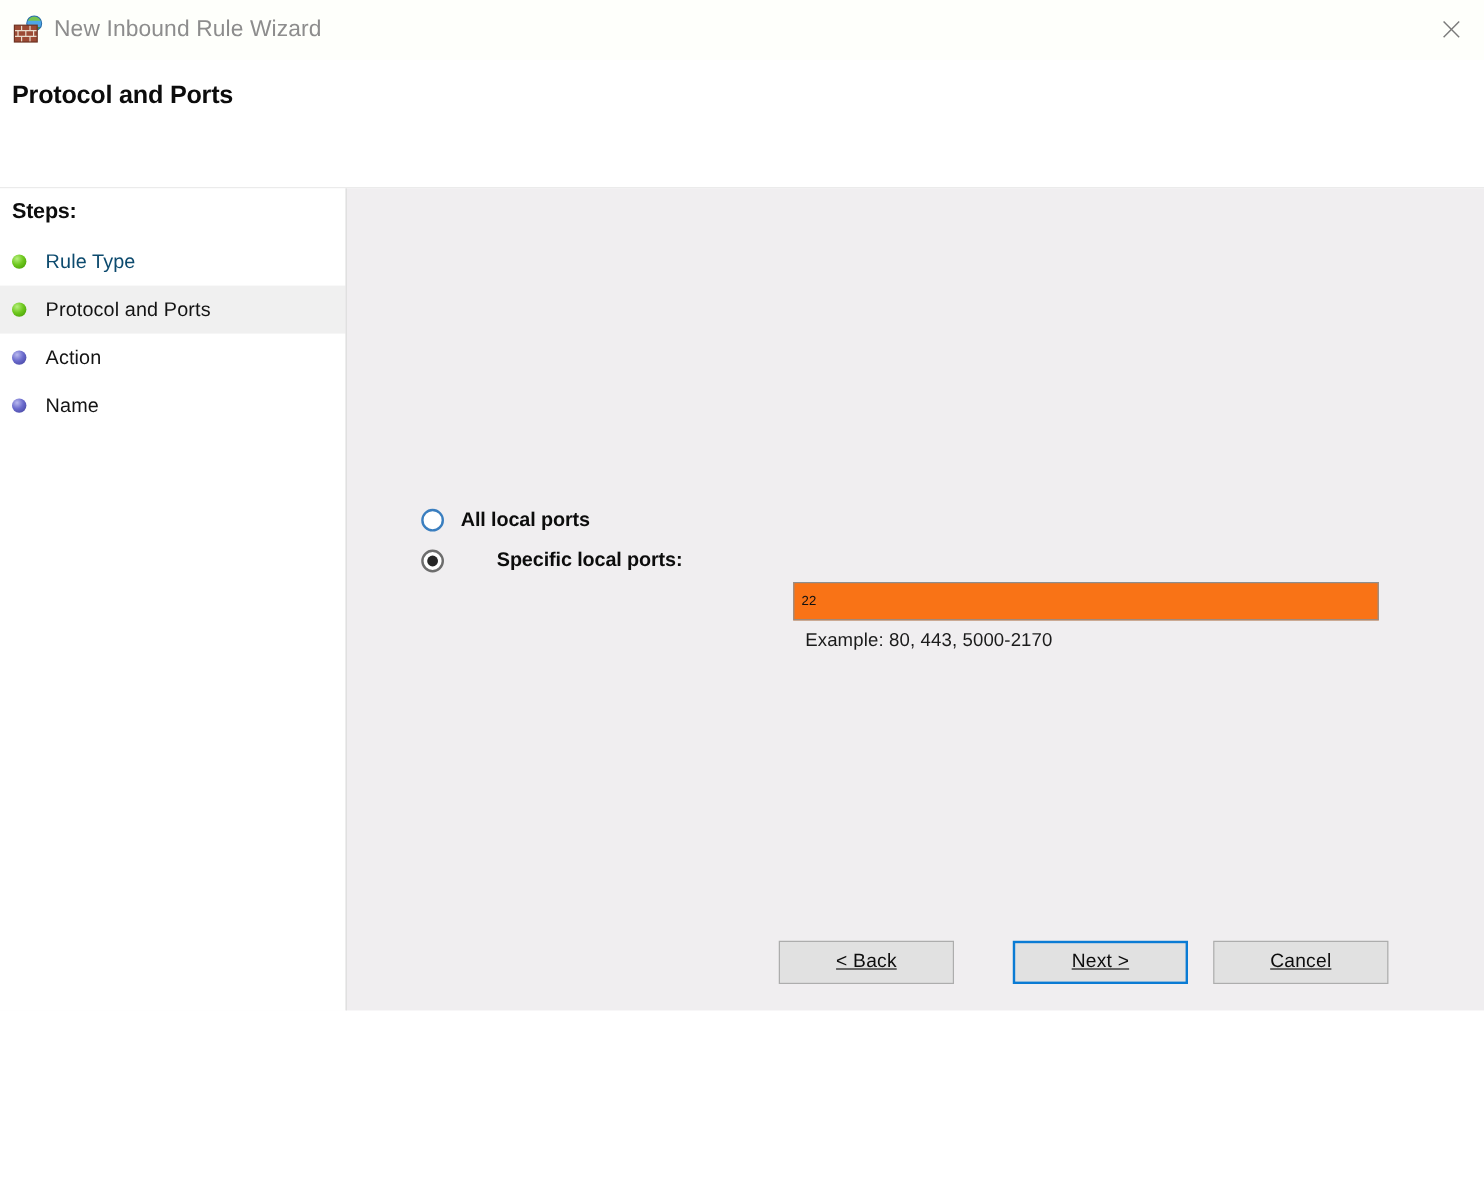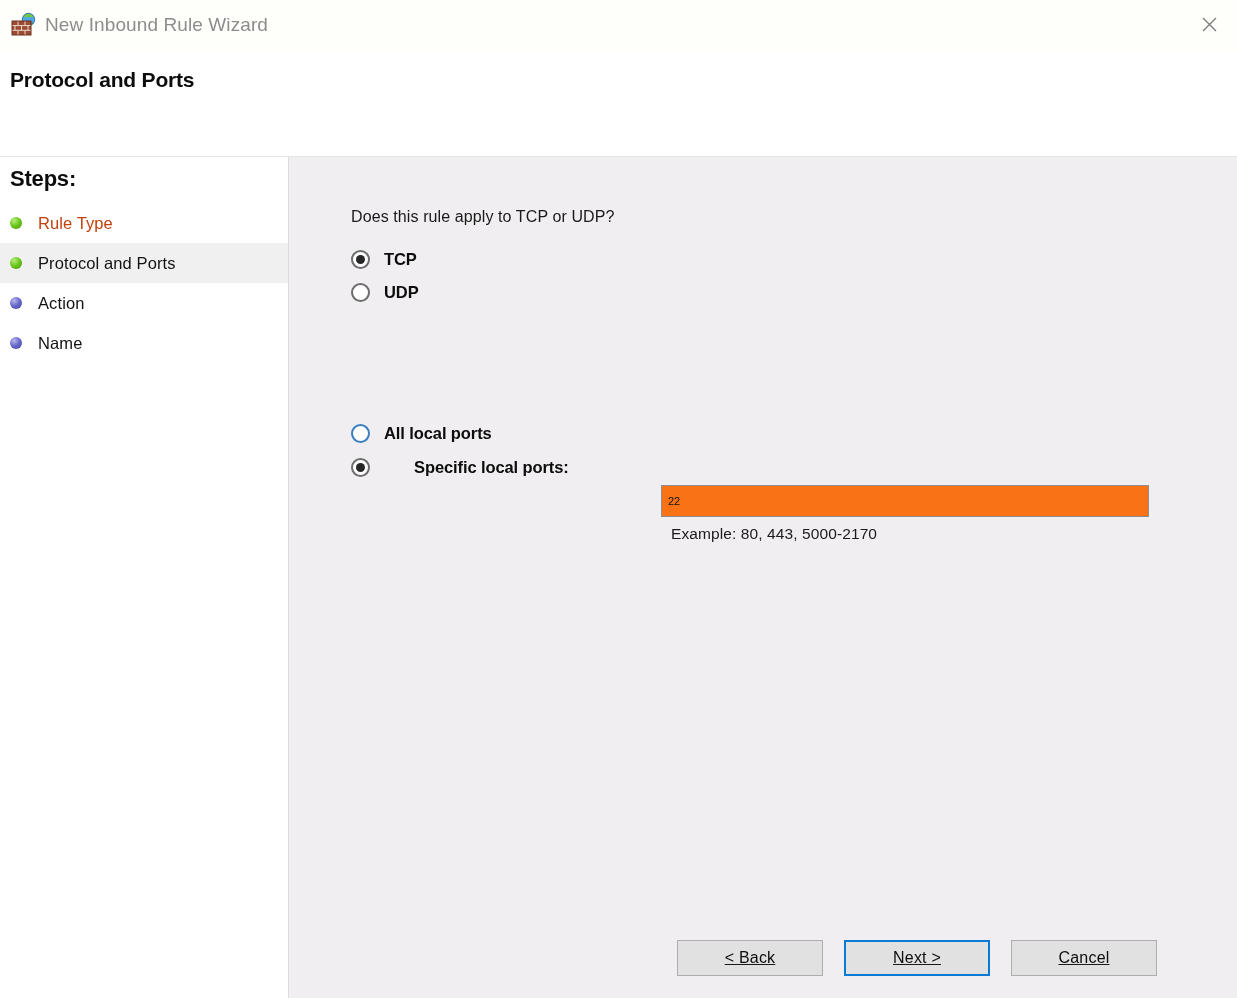--- a/index.html
+++ b/index.html
@@ -10,21 +10,21 @@
     width: 1237px;
     height: 998px;
     background: #ffffff;
     font-family: "Liberation Sans", sans-serif;
     color: #1a1a1a;
     overflow: hidden;
   }
   .wizard {
     position: relative;
     width: 1237px;
-    height: 998px;
+    height: 842px;
     background: #fdfdfb;
     display: flex;
     flex-direction: column;
   }
 
   
   .titlebar {
     height: 50px;
     background: #fefffb;
     display: flex;
@@ -100,21 +100,21 @@
   
   .sidebar {
     width: 288px;
     flex: 0 0 288px;
     background: #ffffff;
     padding-top: 9px;
     box-sizing: border-box;
     position: relative;
   }
   .steps-label {
-    font-size: 22px;
+    font-size: 18px;
     font-weight: bold;
     color: #0d0d0d;
     margin: 0 0 11px 10px;
     letter-spacing: -0.2px;
   }
   .step {
     display: flex;
     align-items: center;
     height: 40px;
     padding-left: 10px;
@@ -133,21 +133,21 @@
     background: radial-gradient(circle at 35% 30%, #b6ef7d 0%, #6ec81e 45%, #3f9400 100%);
   }
   .bullet.todo {
     background: radial-gradient(circle at 35% 30%, #b9b9ee 0%, #6b6bcd 45%, #3c3c96 100%);
   }
   .step-label {
     font-size: 16.5px;
     color: #131313;
     letter-spacing: 0.1px;
   }
-  .step-label.link { color: #c2410c; }
+  .step-label.link { color: #0c4a6e; }
 
   
   .content {
     flex: 1 1 auto;
     background: #f0eef0;
     border-left: 1px solid #dcdcdc;
     position: relative;
     box-sizing: border-box;
   }
   .q-group { position: absolute; }
@@ -243,20 +243,21 @@
     font-size: 16px;
     color: #0d0d0d;
     display: flex;
     align-items: center;
     justify-content: center;
     letter-spacing: 0.2px;
     border-radius: 0;
   }
   .btn.default {
     border: 2px solid #0a7bd4;
+    margin-left: 28px;
   }
 </style>
 </head>
 <body>
 
 <div class="wizard">
 
   <div class="titlebar">
     <div class="title-icon">
       <svg width="26" height="26" viewBox="0 0 26 26">
@@ -315,35 +316,20 @@
 
 
       <div class="step">
         <span class="bullet todo"></span>
         <span class="step-label">Name</span>
       </div>
     </div>
 
     <div class="content">
 
-      <div class="q-group" style="left:62px; top:51px;">
-        <div class="q-text">Does this rule apply to TCP or UDP?</div>
-
-        <div class="radio-row" style="margin-top:24px;">
-          <span class="radio checked">
-              <span class="dot"></span>
-            </span>
-          <span class="radio-label">TCP</span>
-        </div>
-
-        <div class="radio-row" style="margin-top:14px;">
-          <span class="radio"></span>
-          <span class="radio-label">UDP</span>
-        </div>
-      </div>
 
       <div class="q-group" style="left:62px; top:237px; right:0;">
 
         <div class="radio-row" style="margin-top:30px;">
           <span class="radio hover"></span>
           <span class="radio-label">All local ports</span>
         </div>
 
         <div class="radio-row" style="margin-top:15px;gap:30px;">
           <span class="radio checked">

